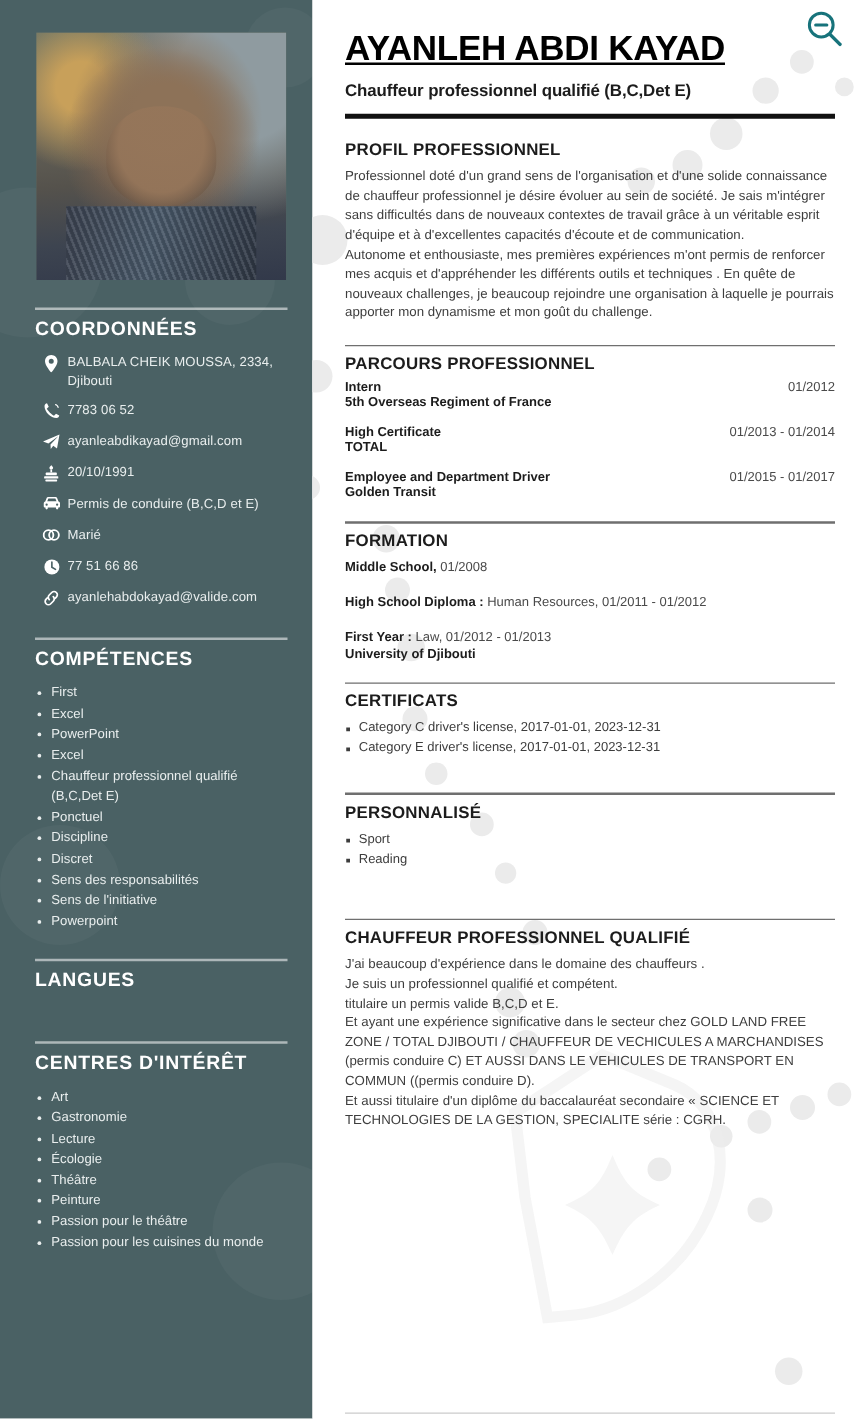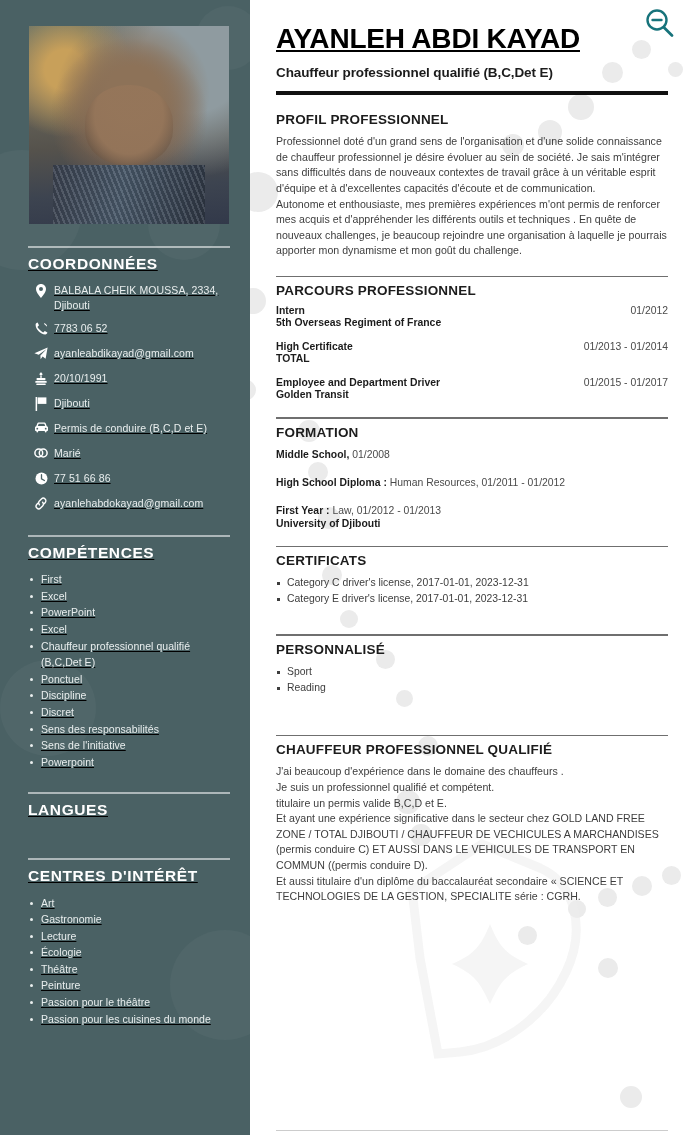--- a/index.html
+++ b/index.html
@@ -34,21 +34,20 @@
     position: absolute;
     border-radius: 50%;
     background: rgba(255,255,255,0.035);
     pointer-events: none;
   }
 
   #sidebar-inner {
     position: relative;
     z-index: 2;
     padding: 26px 20px 0 28px;
-    text-decoration: underline;
   }
 
   .photo-frame {
     width: 200px;
     height: 198px;
     margin: 0 auto;
     overflow: hidden;
     background: #5a6b66;
     position: relative;
   }
@@ -348,29 +347,20 @@
                   <path d="M6 0c-.6 1.1-1.5 1.5-1.5 2.3 0 .7.7 1.2 1.5 1.2s1.5-.5 1.5-1.2C7.5 1.5 6.6 1.1 6 0z"></path>
                   <rect x="5.3" y="3.6" width="1.4" height="2.3"></rect>
                   <rect x="1.6" y="6" width="8.8" height="2.2" rx="0.5"></rect>
                   <rect x="0.3" y="9" width="11.4" height="1.8" rx="0.5"></rect>
                   <rect x="1.3" y="11.5" width="9.4" height="1.6" rx="0.5"></rect>
                 </svg>
             </span>
             <span class="contact-txt">20/10/1991</span>
           </li>
 
-          <li class="contact-row">
-            <span class="contact-ico">
-              <svg width="12" height="14" viewBox="0 0 12 14">
-                  <rect x="0.6" y="0" width="1.5" height="14"></rect>
-                  <path d="M2.6.4h8.8v6.5H2.6z"></path>
-                </svg>
-            </span>
-            <span class="contact-txt">Djibouti</span>
-          </li>
 
           <li class="contact-row">
             <span class="contact-ico">
               <svg width="15" height="11" viewBox="0 0 15 11">
                   <path d="M2.2 4.2L3.4 1.2C3.6.7 4 .5 4.5.5h6c.5 0 .9.2 1.1.7l1.2 3c.8.2 1.2.8 1.2 1.6v2.4c0 .5-.3.8-.8.8h-.6v.6c0 .5-.4.9-.9.9s-.9-.4-.9-.9v-.6H4.2v.6c0 .5-.4.9-.9.9s-.9-.4-.9-.9v-.6h-.6c-.5 0-.8-.3-.8-.8V5.8c0-.8.4-1.4 1.2-1.6zm1.6-.2h7.4l-.9-2.3H4.7L3.8 4zM3.3 5.8a.9.9 0 100 1.8.9.9 0 000-1.8zm8.4 0a.9.9 0 100 1.8.9.9 0 000-1.8z"></path>
                 </svg>
             </span>
             <span class="contact-txt">Permis de conduire (B,C,D et E)</span>
           </li>
 
@@ -394,21 +384,21 @@
             <span class="contact-txt">77 51 66 86</span>
           </li>
 
           <li class="contact-row">
             <span class="contact-ico">
               <svg width="14" height="13" viewBox="0 0 14 13">
                   <path d="M5.4 7.7a2.6 2.6 0 010-3.7l2-2a2.6 2.6 0 113.7 3.7l-1 1" fill="none" stroke="#fff" stroke-width="1.4" stroke-linecap="round"></path>
                   <path d="M8.6 5.3a2.6 2.6 0 010 3.7l-2 2a2.6 2.6 0 11-3.7-3.7l1-1" fill="none" stroke="#fff" stroke-width="1.4" stroke-linecap="round"></path>
                 </svg>
             </span>
-            <span class="contact-txt">ayanlehabdokayad@gmail.com</span>
+            <span class="contact-txt">ayanlehabdokayad@valide.com</span>
           </li>
 
         </ul>
       </section>
 
       <section class="side-section">
         <div class="side-rule"></div>
         <h2 class="side-heading">COMPÉTENCES</h2>
         <ul class="bullet-list">
           <li>First</li>

